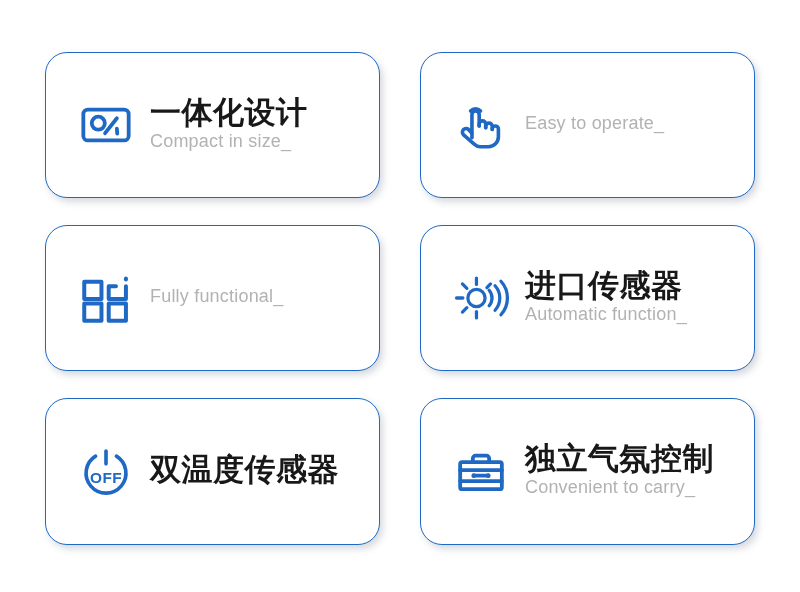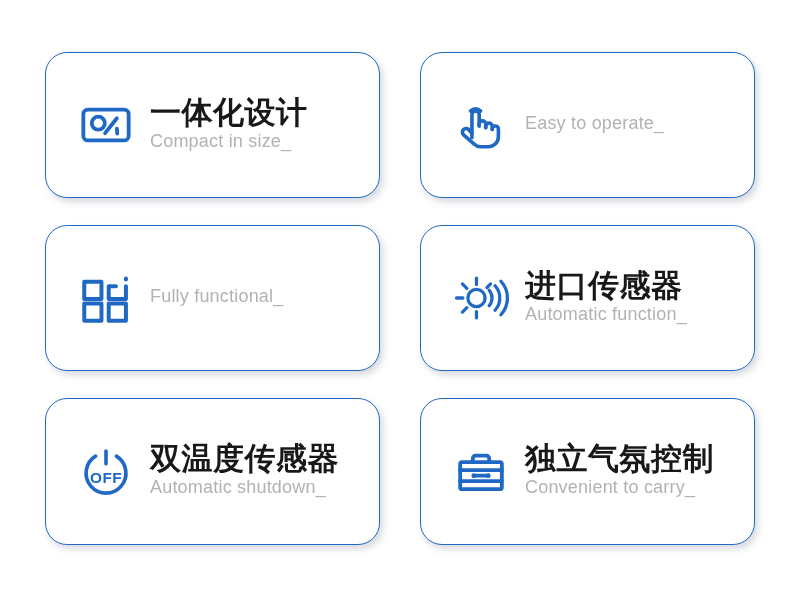--- a/index.html
+++ b/index.html
@@ -152,21 +152,20 @@
       <svg viewBox="0 0 64 64">
         <g fill="none" stroke="#1f69c4" stroke-width="4" stroke-linecap="round">
           <path d="M20.5 14.5 a22 22 0 1 0 23 0"></path>
           <line x1="32" y1="9" x2="32" y2="23"></line>
         </g>
         <text x="32" y="44.5" text-anchor="middle" font-family="Liberation Sans, sans-serif" font-size="17" font-weight="bold" fill="#1f69c4" letter-spacing="0.4">OFF</text>
       </svg>
     </div>
     <div class="card-text">
       <div class="card-title">双温度传感器</div>
-      <div class="card-subtitle">Automatic shutdown_</div>
     </div>
   </div>
 
   <div class="feature-card">
     <div class="card-icon">
       <svg viewBox="0 0 64 64" fill="none" stroke="#1f69c4" stroke-width="4.2" stroke-linecap="round" stroke-linejoin="round">
         <path d="M23 21 v-4 a3 3 0 0 1 3 -3 h12 a3 3 0 0 1 3 3 v4"></path>
         <rect x="9" y="21" width="46" height="30" rx="2.2" ry="2.2"></rect>
         <line x1="9" y1="30" x2="55" y2="30"></line>
         <line x1="9" y1="42" x2="55" y2="42"></line>

